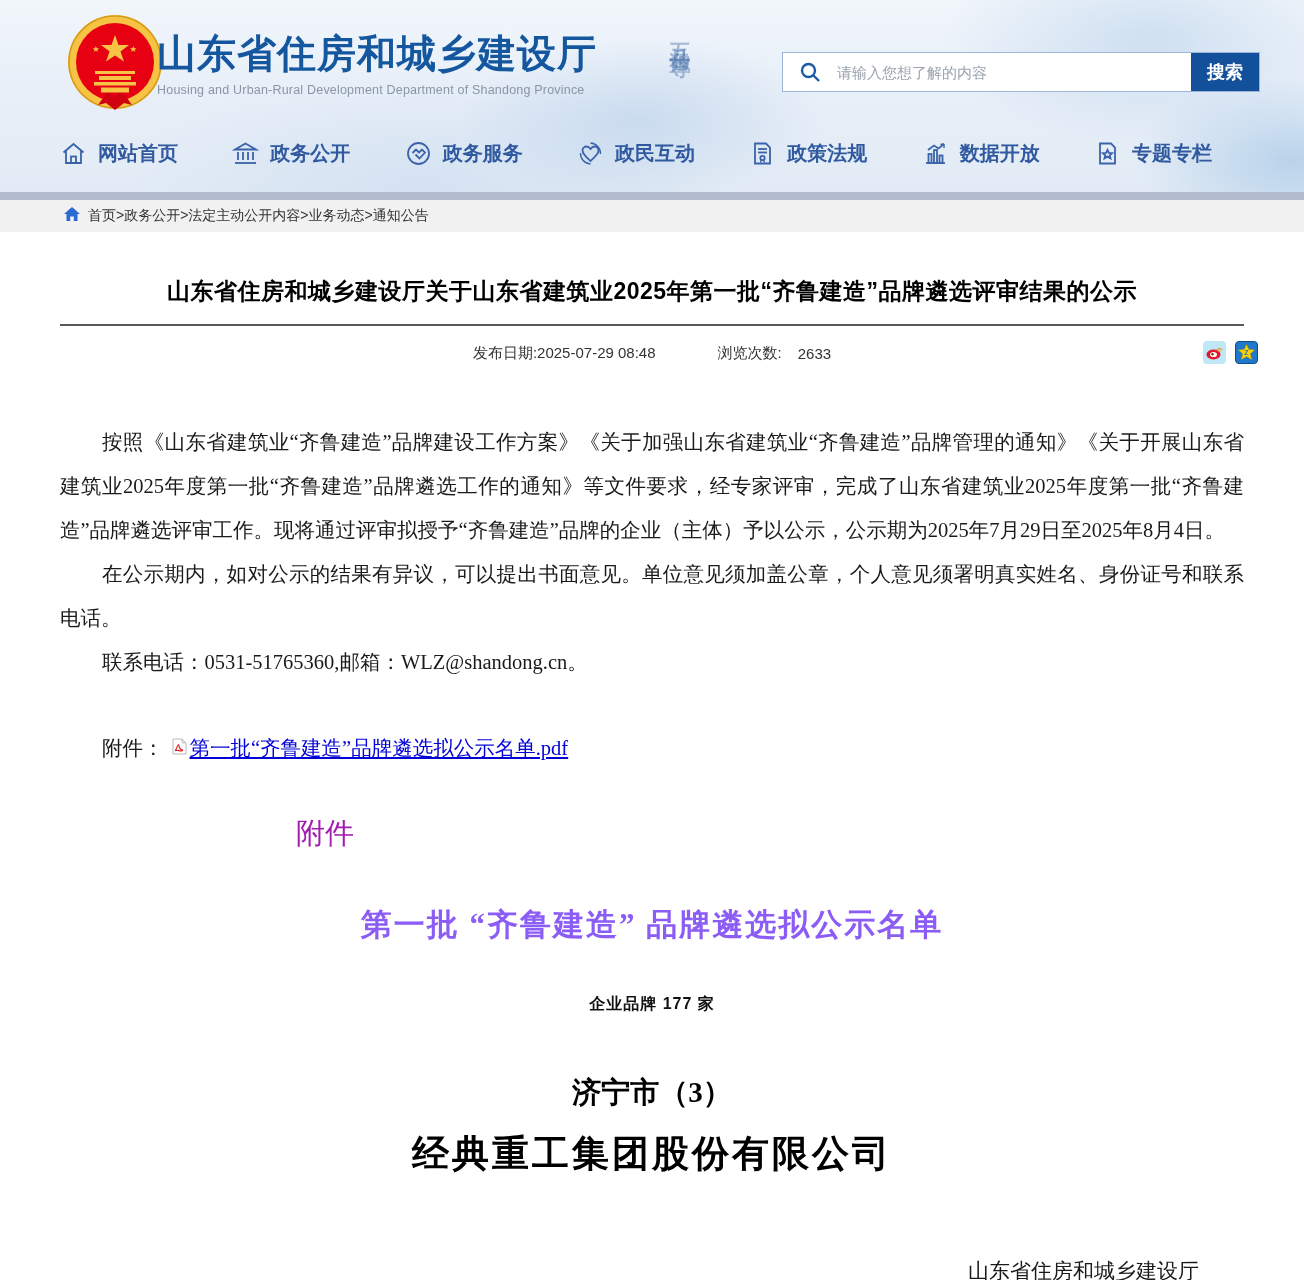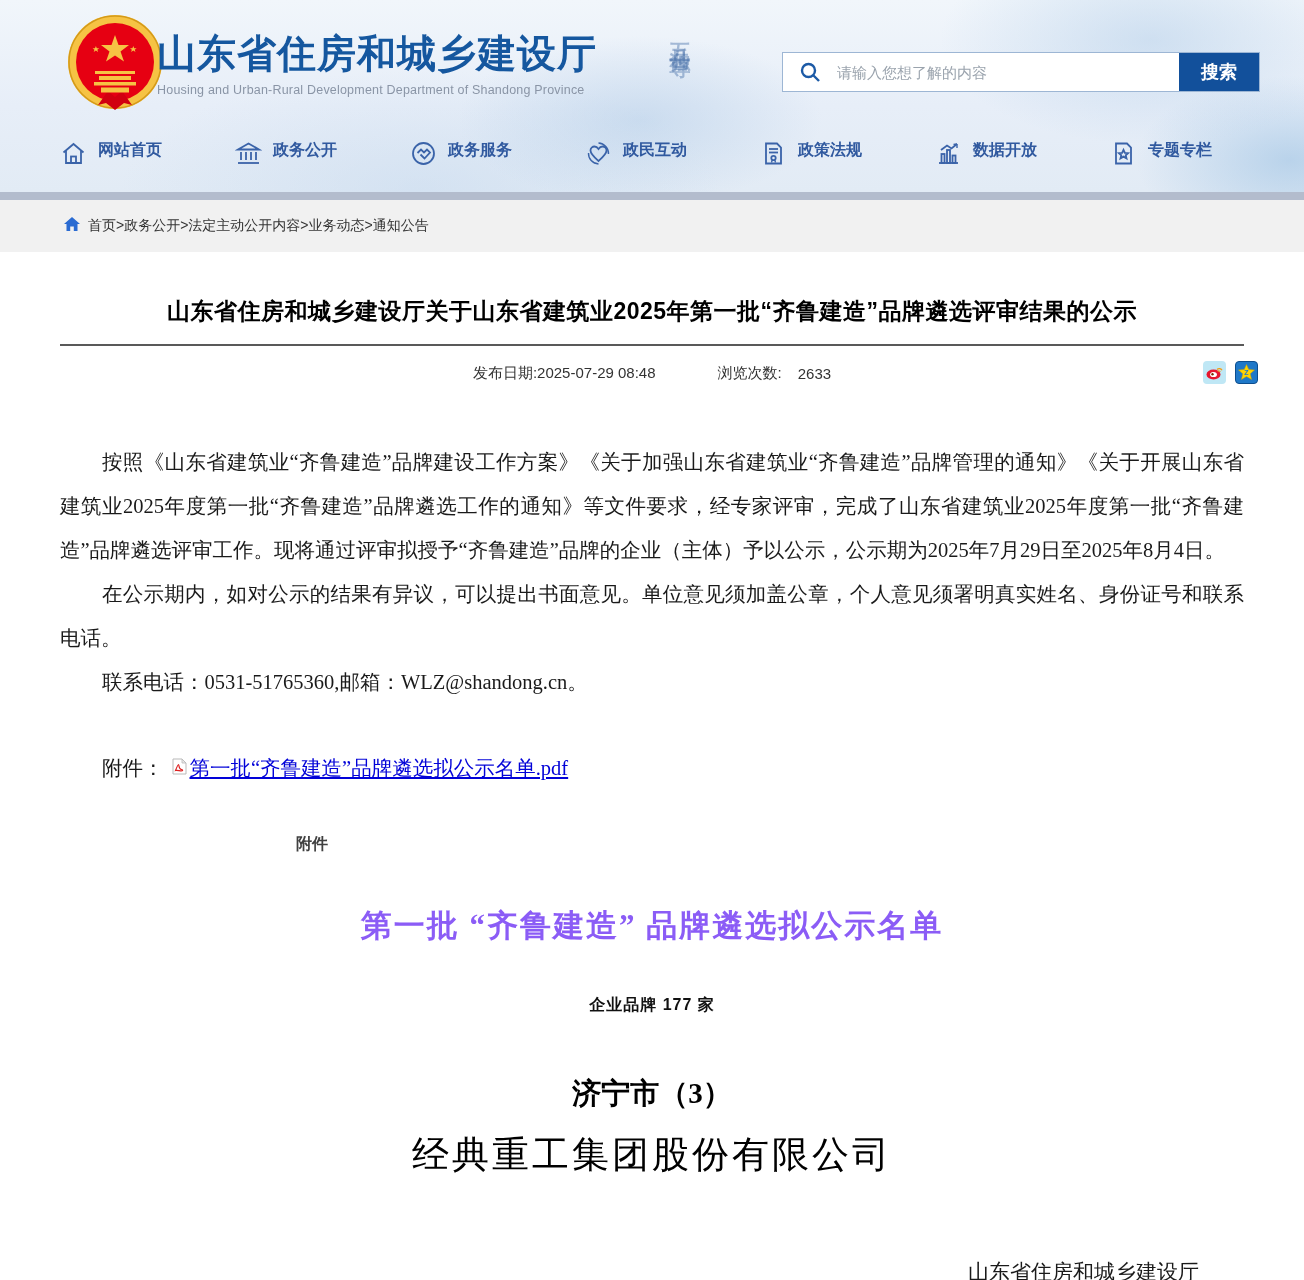--- a/index.html
+++ b/index.html
@@ -25,32 +25,32 @@
     position:absolute; left:666px; top:26px; writing-mode:vertical-rl;
     font-family:"Liberation Serif",serif; font-size:21px; letter-spacing:4px;
     color:rgba(75,115,170,.45); font-weight:bold;
   }
 
   .search-bar { position:absolute; top:52px; right:44px; width:478px; height:40px;
     display:flex; align-items:stretch; background:#fff; border:1px solid #9db6d4; }
   .search-icon-wrap { width:54px; display:flex; align-items:center; justify-content:center; }
   .search-input { flex:1; border:none; outline:none; font-size:15px; color:#333; background:transparent; font-family:"Liberation Sans",sans-serif; }
   .search-input::placeholder { color:#9aa3ad; }
-  .search-btn { width:80px; border:none; background:#12509b; color:#fff; font-size:18px; font-weight:bold; cursor:pointer; font-family:"Liberation Sans",sans-serif; }
+  .search-btn { width:68px; border:none; background:#12509b; color:#fff; font-size:18px; font-weight:bold; cursor:pointer; font-family:"Liberation Sans",sans-serif; }
 
   
   .nav { position:absolute; left:0; right:0; bottom:8px; height:62px;
     display:flex; align-items:center; justify-content:space-between; padding:0 92px 0 60px; }
-  .nav-item { display:flex; gap:11px; text-decoration:none;
-    color:#30599f; font-size:16px; font-weight:bold; white-space:nowrap; cursor:pointer; }
+  .nav-item { display:flex; align-items:center; gap:11px; text-decoration:none;
+    color:#30599f; font-size:20px; font-weight:bold; white-space:nowrap; cursor:pointer; }
   .nav-item svg { display:block; }
 
   
   .page-divider { height:8px; background:#b3bccd; }
-  .breadcrumb { height:52px; background:#f1f1f1; display:flex; align-items:center; padding-left:64px; gap:8px;
+  .breadcrumb { height:32px; background:#f1f1f1; display:flex; align-items:center; padding-left:64px; gap:8px;
     font-size:14px; color:#333; }
 
   
   .content { padding:0 60px; position:relative; }
   .article-title { margin-top:44px; text-align:center; font-size:23px; font-weight:bold; color:#000; letter-spacing:.5px; }
   .title-rule { border:none; border-top:2px solid #595959; margin-top:17px; }
   .meta { margin-top:15px; position:relative; display:flex; justify-content:center; align-items:center; gap:16px; font-size:15px; color:#333; height:24px; }
   .meta .gap-big { width:30px; }
   .share { position:absolute; right:-14px; top:0; display:flex; gap:9px; }
   .share-icon { width:23px; height:23px; border-radius:4px; display:flex; align-items:center; justify-content:center; cursor:pointer; }
@@ -60,26 +60,26 @@
   .body-text { margin-top:55px; font-family:"Liberation Serif",serif; font-size:20.5px; color:#1a1a1a;
     line-height:44px; text-align:justify; }
   .body-text p { text-indent:2.05em; }
 
   .attachment-row { margin-top:50px; padding-left:42px; font-family:"Liberation Serif",serif; font-size:20.5px; color:#1a1a1a;
     display:flex; align-items:center; gap:2px; }
   .attach-link { color:#0202d8; text-decoration:underline; cursor:pointer; }
   .pdf-ico { margin:0 1px 0 6px; }
 
   .attach-doc { margin-top:52px; }
-  .attach-heading { margin-left:236px; font-size:16px; font-weight:bold; color:#404040; }
+  .attach-heading { margin-left:236px; font-size:29px; font-weight:normal; color:#a21caf; }
   .attach-title { margin-top:50px; text-align:center; font-size:31px; font-weight:bold; color:#8b5cf6;
     font-family:"Liberation Serif",serif; letter-spacing:2px; }
   .attach-subtitle { margin-top:48px; text-align:center; font-size:16px; font-weight:bold; color:#111; letter-spacing:1px; }
   .attach-city { margin-top:58px; text-align:center; font-size:29px; font-weight:bold; color:#000; font-family:"Liberation Serif",serif; }
-  .attach-company { margin-top:16px; text-align:center; font-size:37px; font-weight:normal; color:#000;
+  .attach-company { margin-top:16px; text-align:center; font-size:37px; font-weight:bold; color:#000;
     font-family:"Liberation Serif",serif; letter-spacing:3px; }
 
   .sign-block { margin-top:78px; font-family:"Liberation Serif",serif; font-size:21px; color:#1a1a1a; }
   .sign-issuer { text-align:right; padding-right:45px; }
 </style>
 </head>
 <body>
 
 <div class="header">
 

